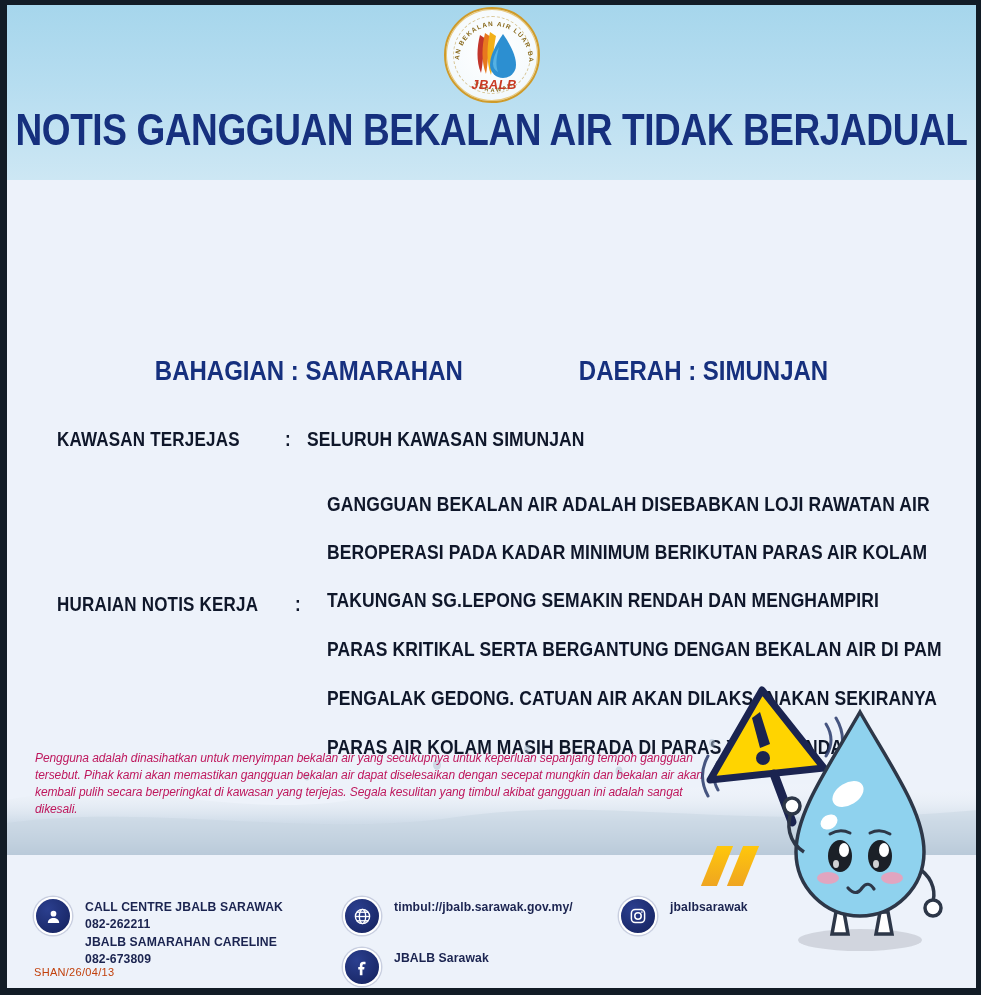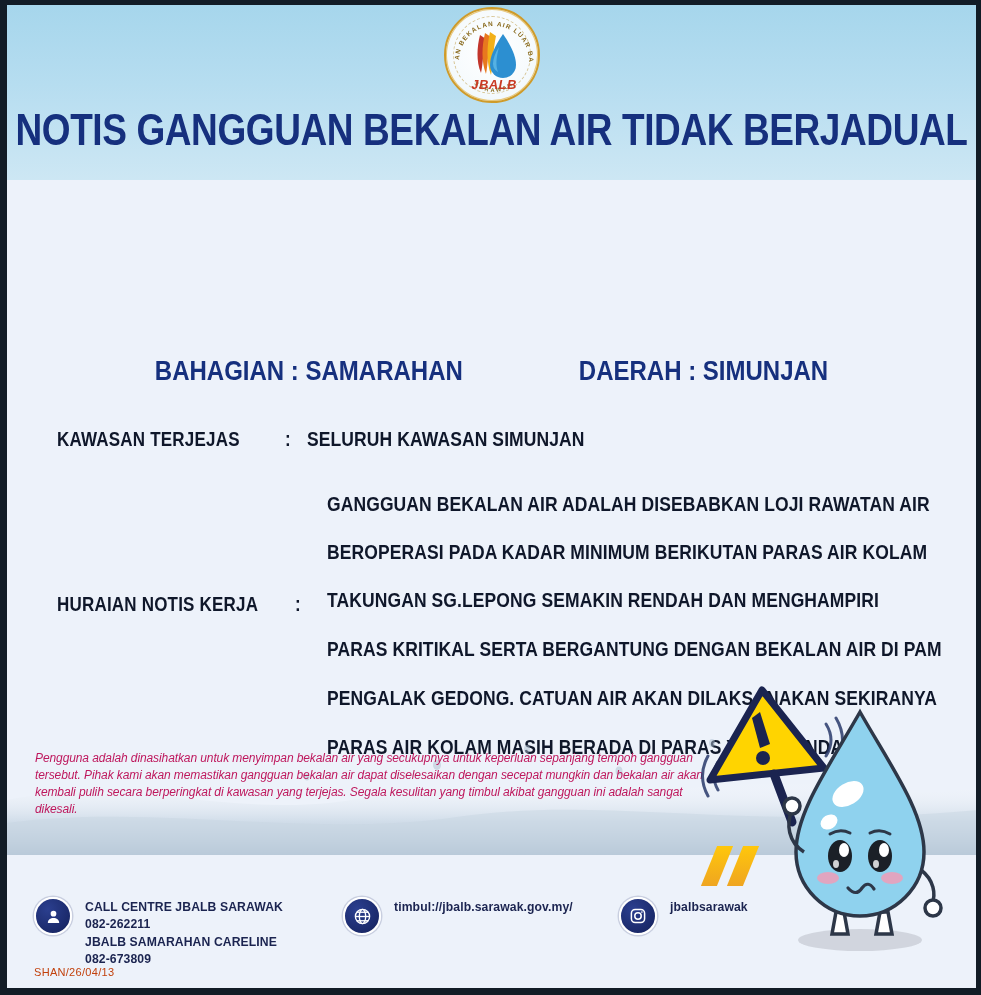--- a/index.html
+++ b/index.html
@@ -264,20 +264,28 @@
         <svg width="19" height="19" viewBox="0 0 24 24" fill="none" stroke="#ffffff" stroke-width="1.7">
           <circle cx="12" cy="12" r="9"></circle>
           <ellipse cx="12" cy="12" rx="4" ry="9"></ellipse>
           <line x1="3" y1="12" x2="21" y2="12"></line>
           <line x1="4.6" y1="6.6" x2="19.4" y2="6.6"></line>
           <line x1="4.6" y1="17.4" x2="19.4" y2="17.4"></line>
         </svg>
       </div>
       <div class="ctext">timbul://jbalb.sarawak.gov.my/</div>
     </div>
+    <div class="citem">
+      <div class="cicon">
+        <svg width="18" height="18" viewBox="0 0 24 24" fill="#ffffff">
+          <path d="M14.6 8.2h2.1V5.3c-.4-.05-1.6-.15-3-.15-2.9 0-4.6 1.7-4.6 4.7v2.1H7v3.3h2.1V23h3.5v-7.75h2.3l.4-3.3h-2.7V10.2c0-1.1.3-2 1.9-2z"></path>
+        </svg>
+      </div>
+      <div class="ctext">JBALB Sarawak</div>
+    </div>
   </div>
 
   <div class="cgroup g-right">
     <div class="citem">
       <div class="cicon">
         <svg width="18" height="18" viewBox="0 0 24 24" fill="none" stroke="#ffffff" stroke-width="2">
           <rect x="3.2" y="3.2" width="17.6" height="17.6" rx="5"></rect>
           <circle cx="12" cy="12" r="4.3"></circle>
           <circle cx="17.2" cy="6.8" r="1.1" fill="#ffffff" stroke="none"></circle>
         </svg>

